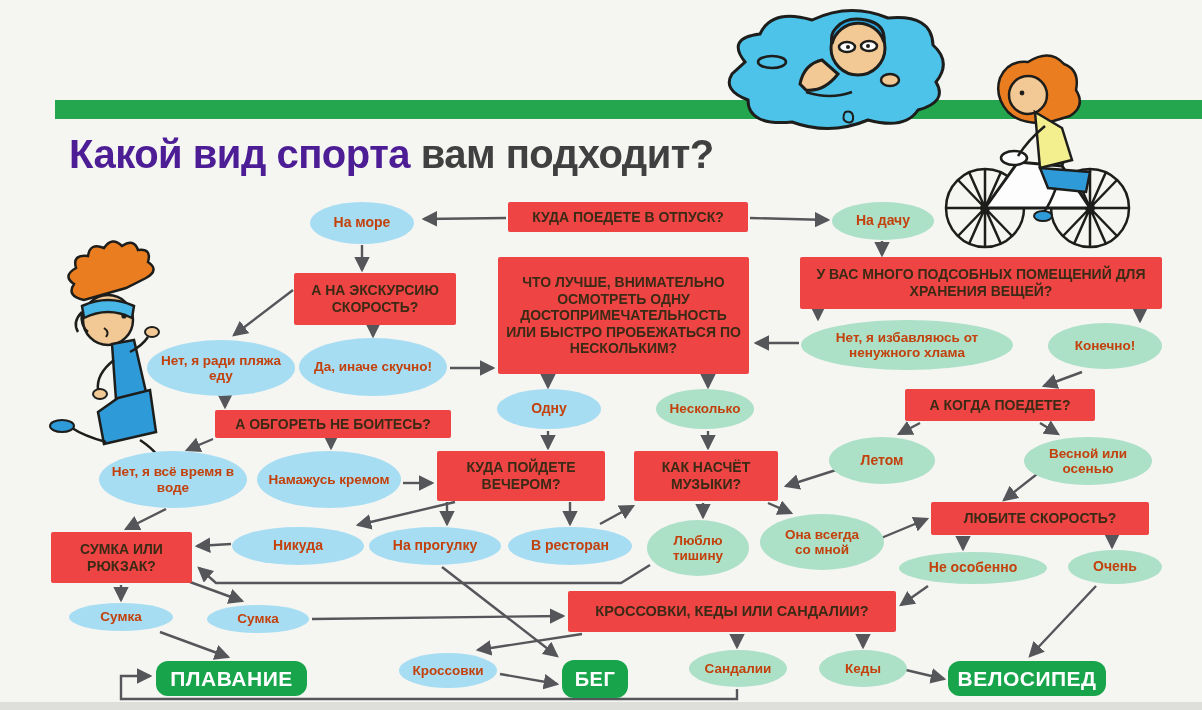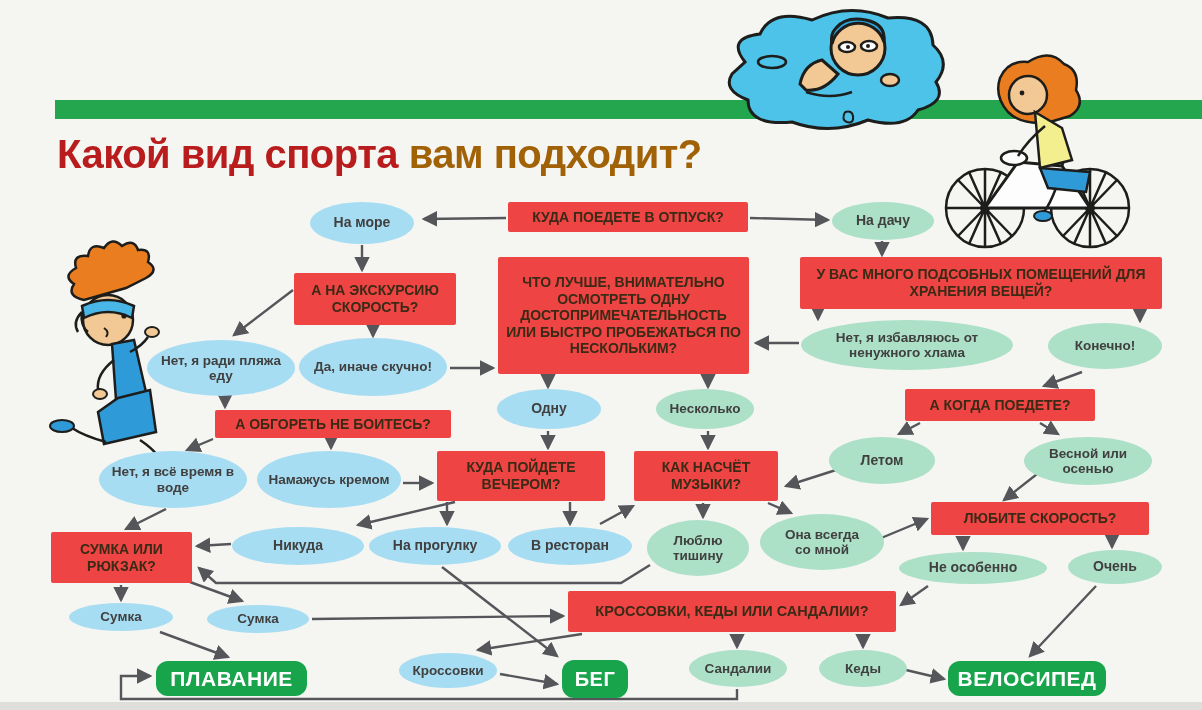--- a/index.html
+++ b/index.html
@@ -4,31 +4,31 @@
 <style>
   html,body{margin:0;padding:0;background:#fff;}
   #canvas{
     position:relative;width:1202px;height:710px;overflow:hidden;
     background:#f5f5f2;
     font-family:"Liberation Sans","DejaVu Sans",sans-serif;
   }
   #topbar{position:absolute;left:55px;top:100px;width:1147px;height:19px;background:#23a64d;}
   #bottomstrip{position:absolute;left:0;top:702px;width:1202px;height:8px;background:#dededb;}
   #title{position:absolute;left:57px;top:132px;font-size:40px;font-weight:bold;letter-spacing:-0.5px;white-space:nowrap;}
-  #title .hl{color:#b91c1c;}
-  #title .rest{color:#a16207;}
+  #title .hl{color:#4c1d95;margin-left:12px;}
+  #title .rest{color:#404040;}
   svg.layer{position:absolute;left:0;top:0;width:1202px;height:710px;}
   .qbox{
     position:absolute;background:#ef4444;color:#3b2a15;font-weight:bold;
     display:flex;align-items:center;justify-content:center;text-align:center;
     font-size:13.5px;line-height:1.18;border-radius:2px;padding:2px 6px;box-sizing:border-box;
   }
   .ell{
     position:absolute;border-radius:50%;display:flex;align-items:center;justify-content:center;
-    text-align:center;font-weight:bold;font-size:13.5px;line-height:1.12;color:#404040;
+    text-align:center;font-weight:bold;font-size:13.5px;line-height:1.12;color:#c2410c;
     box-sizing:border-box;padding:2px 10px;
   }
   .blue{background:#a7ddf2;}
   .green{background:#ace0c7;}
   .result{
     position:absolute;background:#17a44b;color:#ffffff;font-weight:bold;font-size:21px;
     display:flex;align-items:center;justify-content:center;border-radius:12px;letter-spacing:0.5px;
   }
 </style>
 </head>

